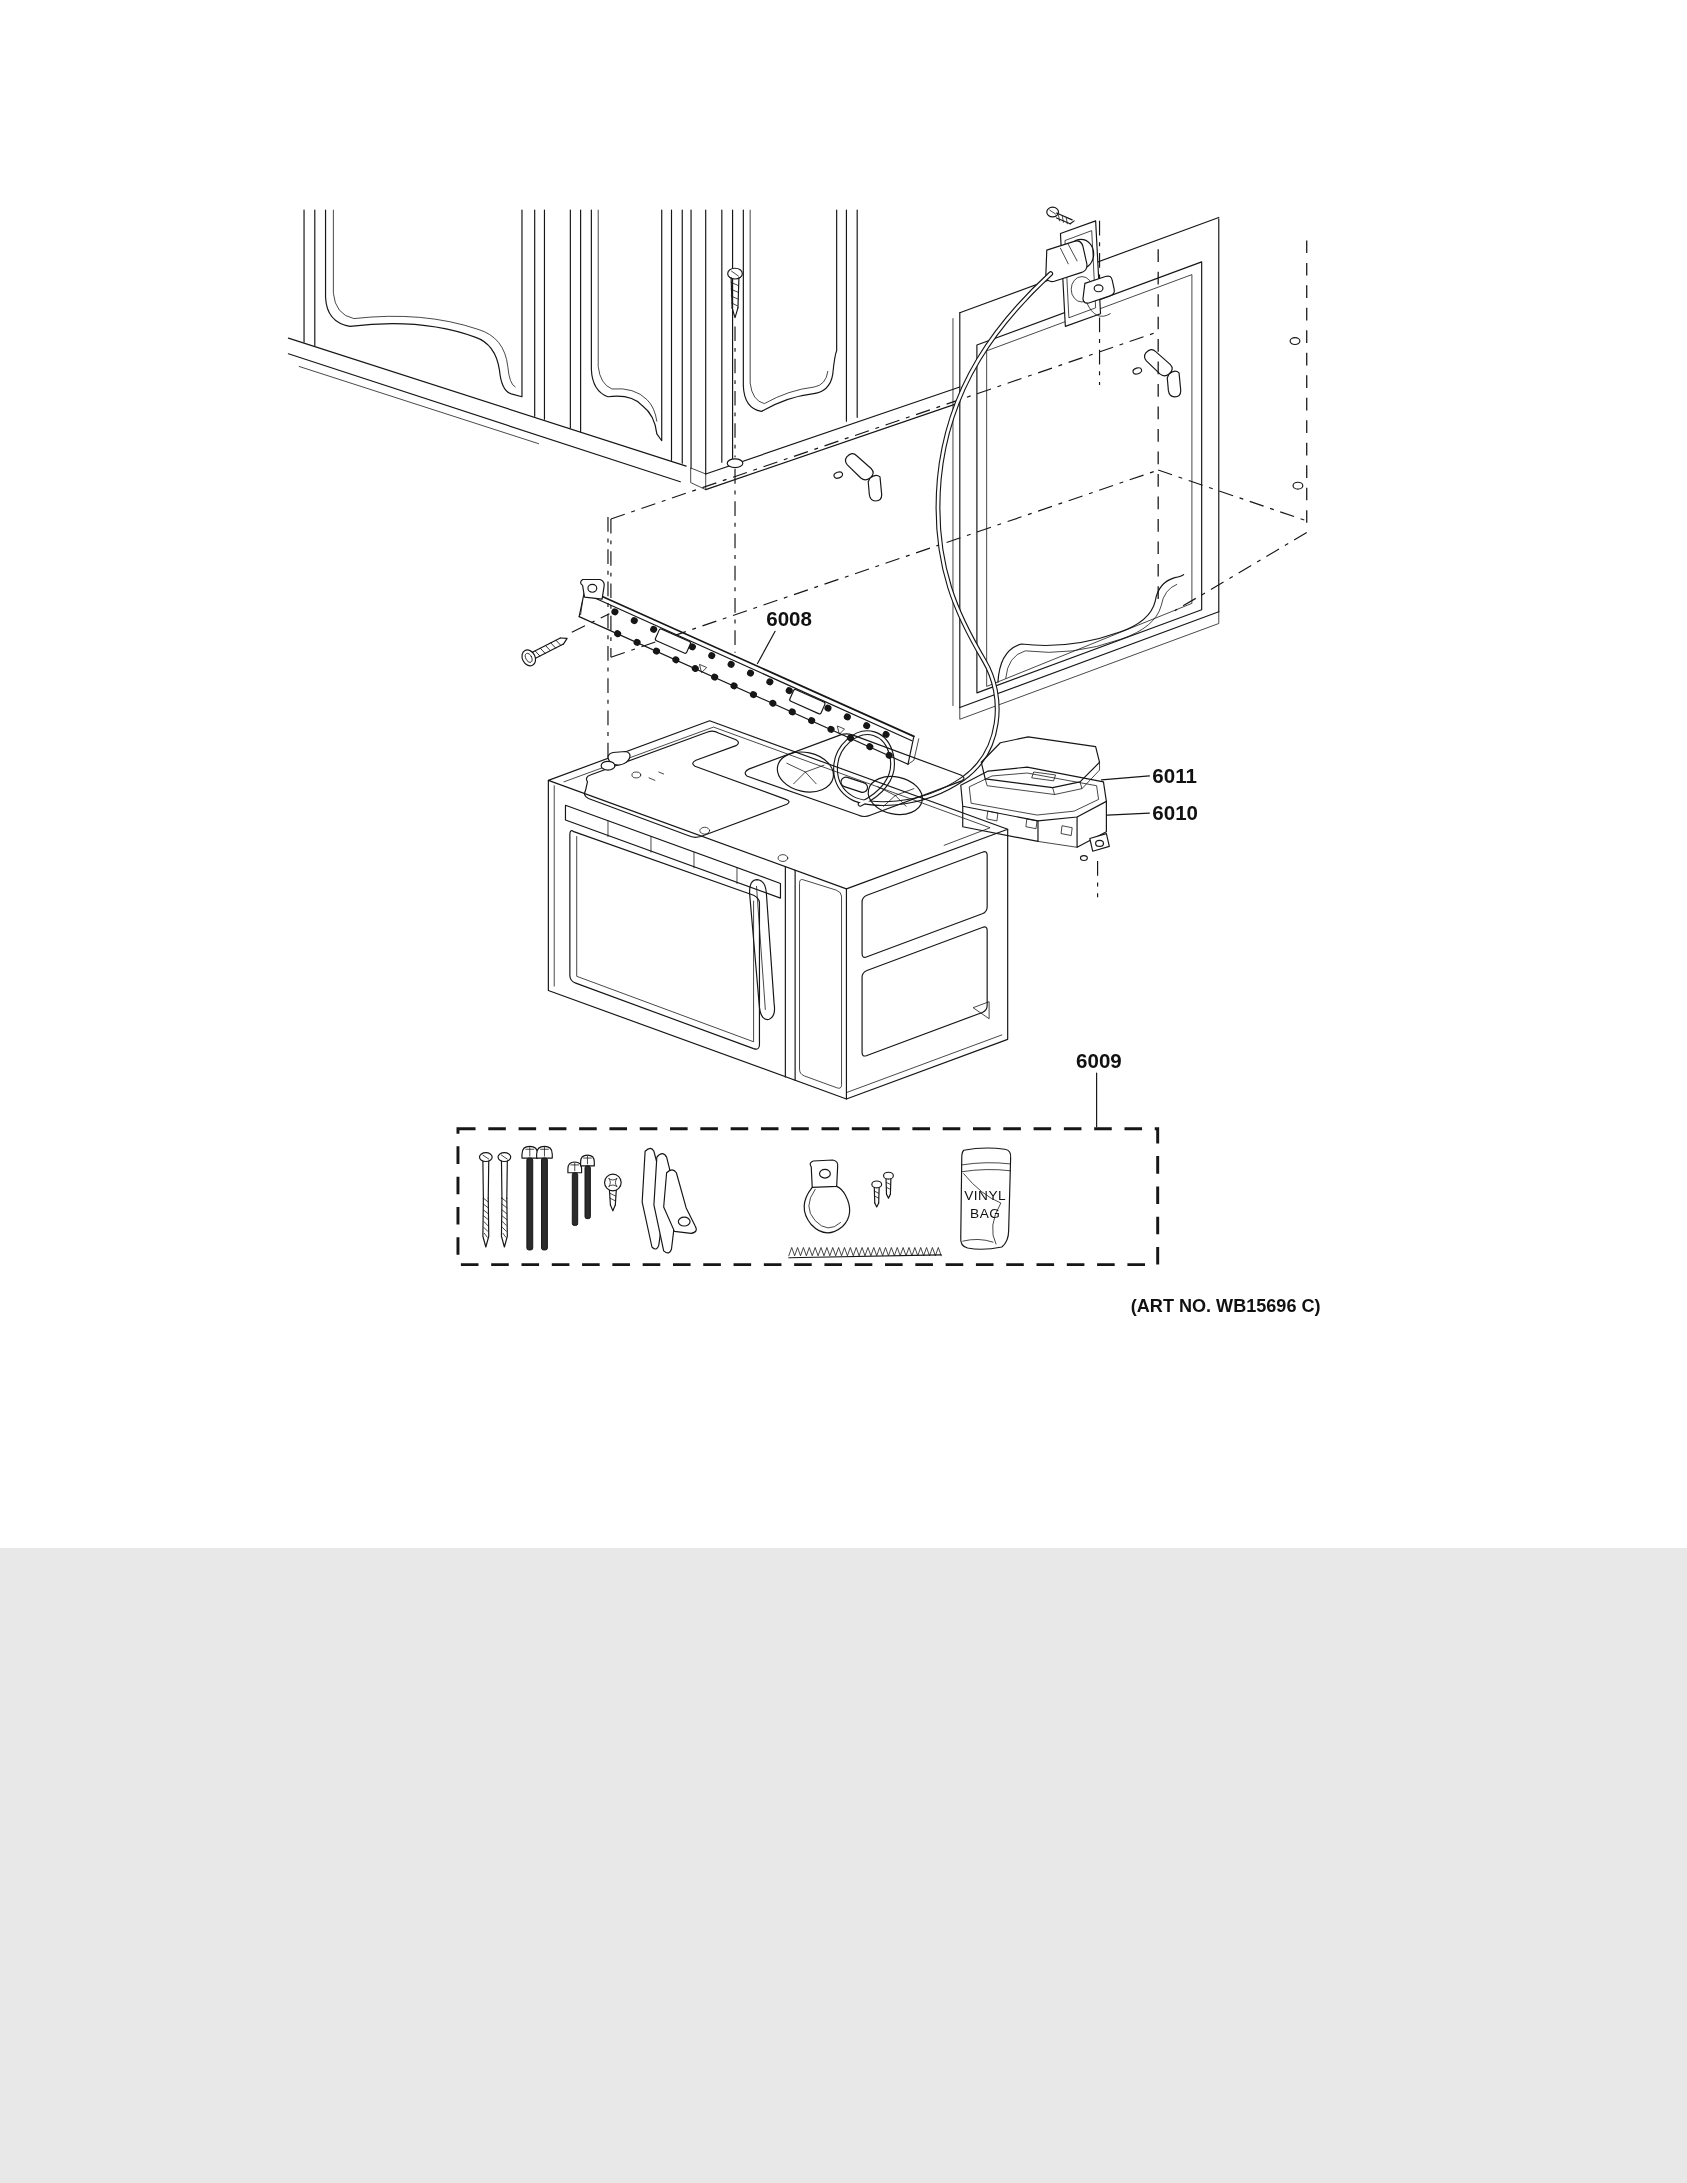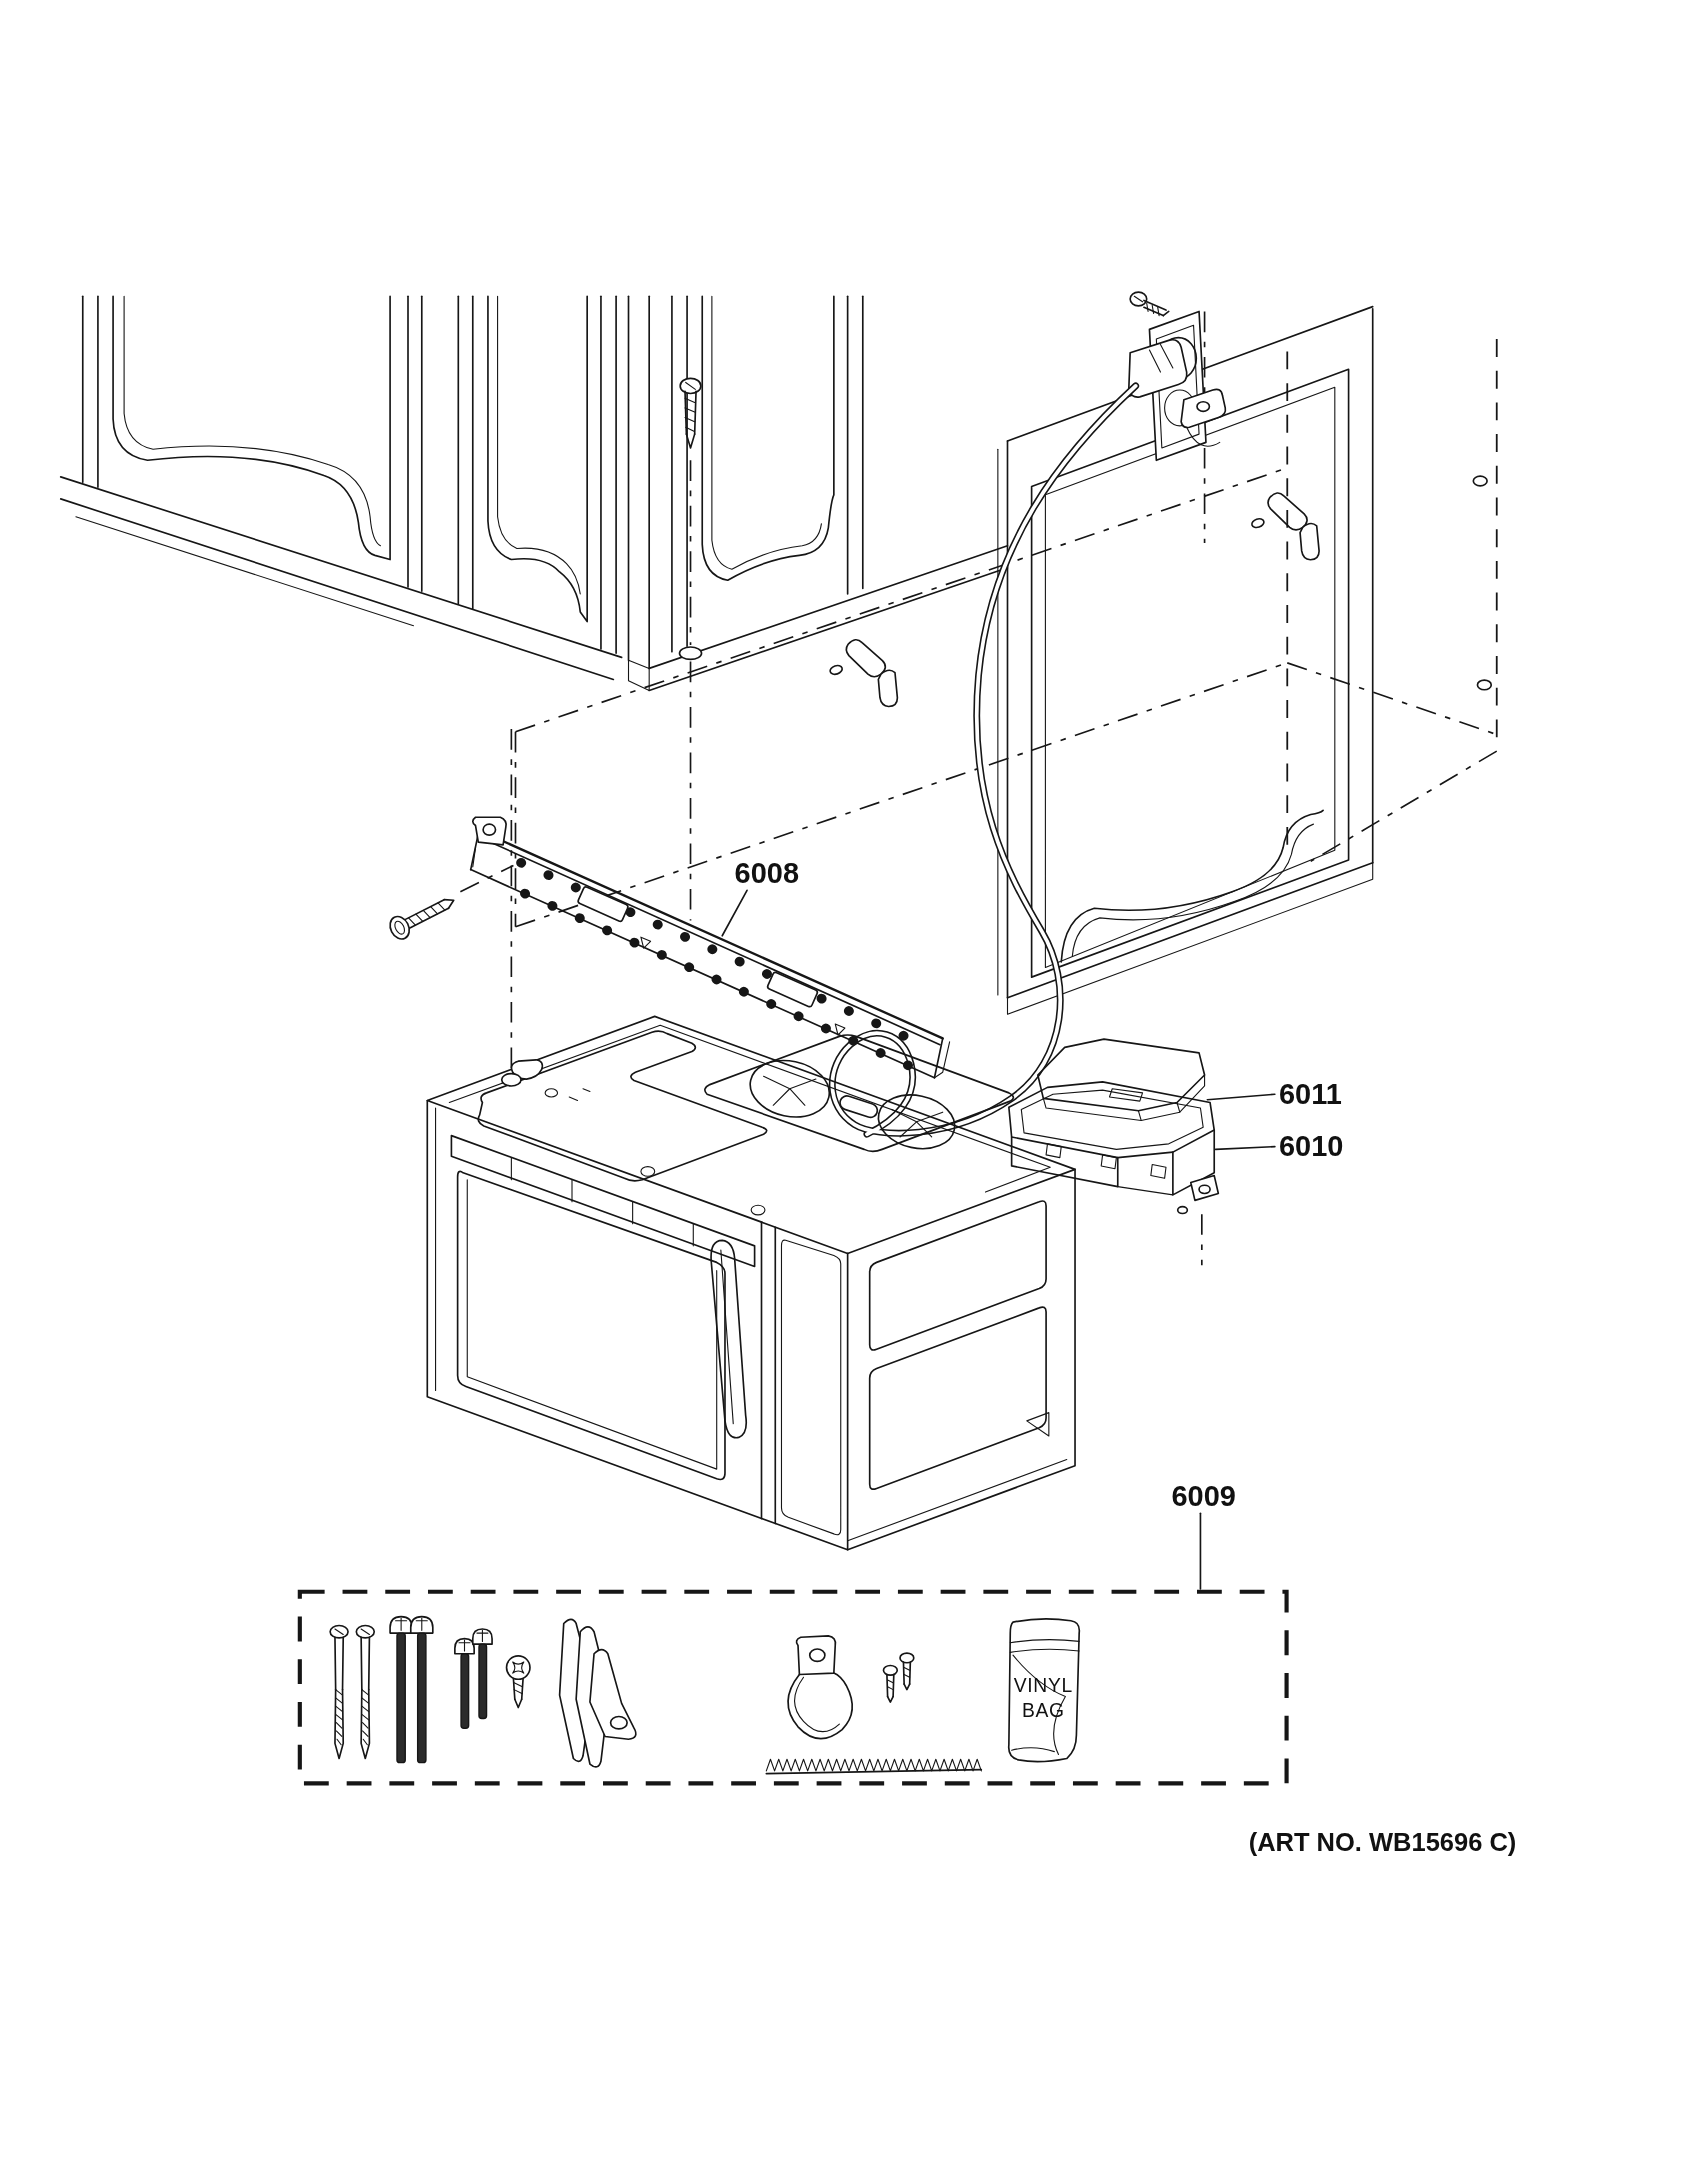--- a/index.html
+++ b/index.html
@@ -1,18 +1,18 @@
 <!DOCTYPE html>
 <html style="font-size:11px"><head>
 <meta charset="utf-8">
 <style>
   html,body{margin:0;padding:0;background:#e8e8e8;}
   .sheet{
     position:relative;
-    width:1687px;height:2183px;
+    width:1687px;height:1548px;
     margin:0 auto;
     background:#ffffff;
     font-family:"Liberation Sans", sans-serif;
   }
   svg{display:block;width:100%;height:100%;}
   .ln{fill:none;stroke:#161616;stroke-width:2.4;stroke-linecap:round;stroke-linejoin:round;}
   .ln-thin{fill:none;stroke:#161616;stroke-width:1.6;stroke-linecap:round;stroke-linejoin:round;}
   .ln-thick{fill:none;stroke:#161616;stroke-width:3.4;stroke-linecap:round;stroke-linejoin:round;}
   .dash{fill:none;stroke:#161616;stroke-width:2.4;stroke-dasharray:30 14 8 14;}
   .dash2{fill:none;stroke:#161616;stroke-width:2.6;stroke-dasharray:26 20;}

